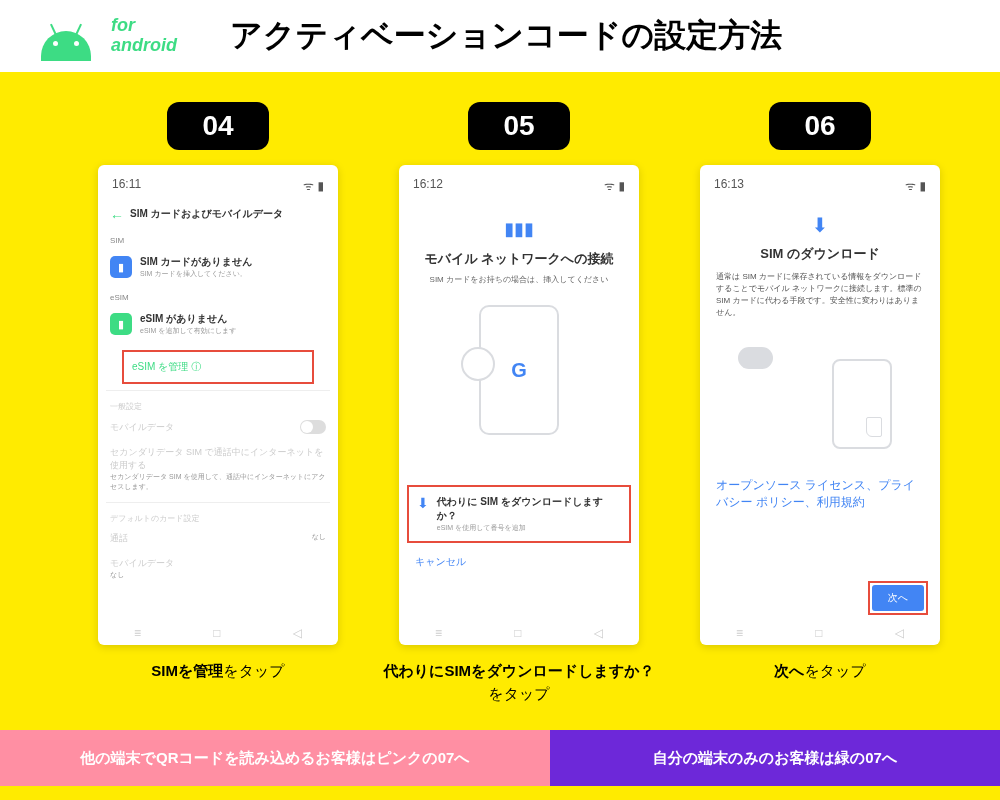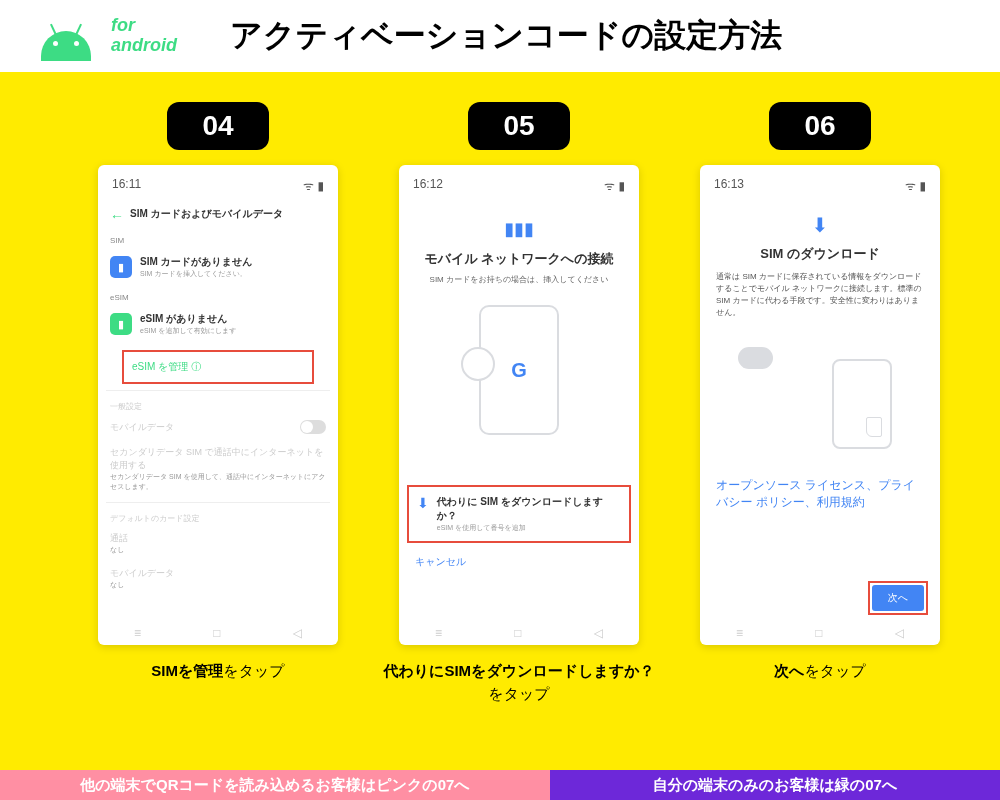--- a/index.html
+++ b/index.html
@@ -49,21 +49,21 @@
 .dl-title-screen{font-size:13px;font-weight:bold;text-align:center;margin:8px 0}
 .dl-desc{font-size:8px;color:#555;line-height:1.5;padding:0 8px}
 .sim-illust{width:60px;height:90px;border:2px solid #dadce0;border-radius:8px;margin:20px auto;position:relative}
 .sim-illust::after{content:'';width:14px;height:18px;border:1px solid #dadce0;border-radius:2px 2px 2px 6px;position:absolute;bottom:10px;right:8px}
 .cloud{width:35px;height:22px;background:#dadce0;border-radius:12px;position:absolute;bottom:100px;left:30px}
 .links{font-size:12px;color:#4285f4;padding:8px}
 .next-btn{position:absolute;bottom:30px;right:12px;border:2px solid #e74c3c;padding:2px}
 .next-btn-inner{background:#4285f4;color:#fff;padding:6px 16px;font-size:10px;border-radius:3px}
 .caption{font-size:15px;font-weight:bold;text-align:center;margin-top:15px;line-height:1.5}
 .caption .normal{font-weight:normal}
-.footer{position:absolute;bottom:0;left:0;right:0;display:flex;height:30px}
+.footer{position:absolute;bottom:14px;left:0;right:0;display:flex;height:56px}
 .footer-left{flex:1.1;background:#ff8fa3;color:#fff;display:flex;align-items:center;justify-content:center;font-size:15px;font-weight:bold}
 .footer-right{flex:0.9;background:#6d28d9;color:#fff;display:flex;align-items:center;justify-content:center;font-size:15px;font-weight:bold}
 </style>
 </head>
 <body>
 
 <div class="header">
   <div class="android-head">
     <div class="android-body">
       <div class="android-ant l"></div>
@@ -114,21 +114,21 @@
       <div class="row disabled">
           <span>モバイルデータ</span>
           <div class="toggle"></div>
         </div>
       <div class="row disabled" style="flex-direction:column;align-items:flex-start">
         <span>セカンダリデータ SIM で通話中にインターネットを使用する</span>
         <span class="sim-sub">セカンダリデータ SIM を使用して、通話中にインターネットにアクセスします。</span>
       </div>
       <div class="divider"></div>
       <div class="section-label disabled">デフォルトのカード設定</div>
-      <div class="row disabled" style="flex-direction:column;align-items:flex-start">
+      <div class="row disabled" style="flex-direction:row;align-items:flex-start">
           <span>通話</span>
           <span class="sim-sub">なし</span>
         </div>
       <div class="row disabled" style="flex-direction:column;align-items:flex-start">
           <span>モバイルデータ</span>
           <span class="sim-sub">なし</span>
         </div>
       <div class="nav-bar">
           <span>≡</span>
           <span>□</span>

